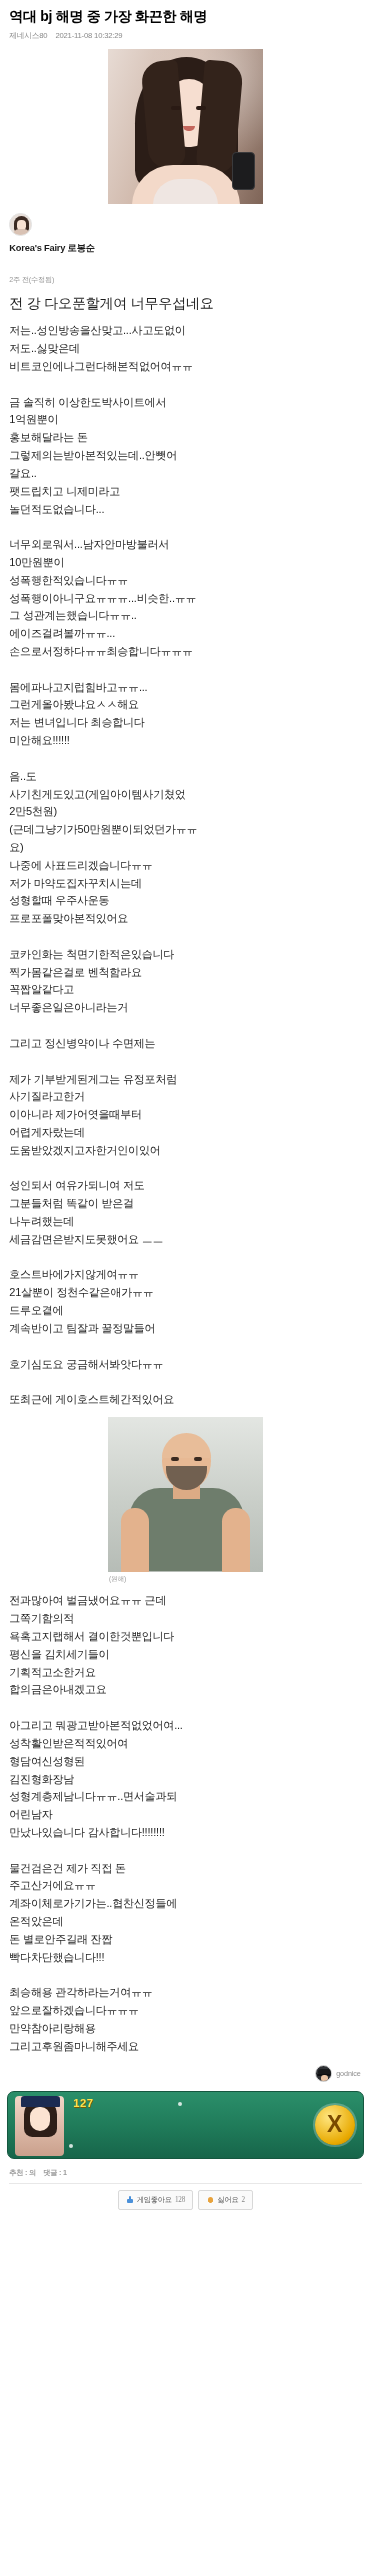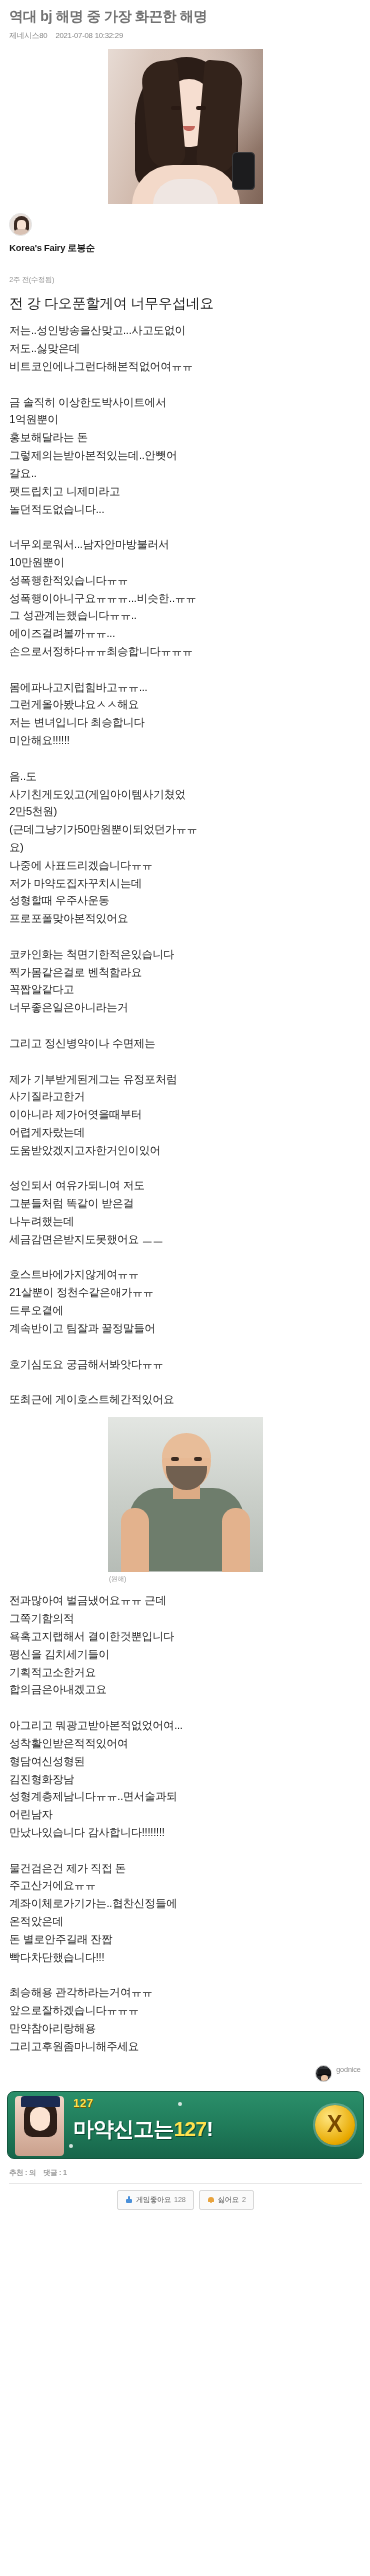--- a/index.html
+++ b/index.html
@@ -15,21 +15,21 @@
     position: relative;
     background: #fff;
   }
   
   .post-header {
     padding: 7.2px 9.3px 3.1px 9.3px;
   }
   .post-title {
     font-size: 14px;
     font-weight: 700;
-    color: #737373;
+    color: #000000;
     letter-spacing: -0.3px;
     line-height: 1.3;
   }
   .post-meta {
     margin-top: 5.2px;
     font-size: 7.7px;
     color: #8a8a8a;
     letter-spacing: -0.2px;
   }
   .post-meta .sep { display: inline-block; width: 4.1px; }
@@ -251,21 +251,21 @@
   .photo-credit {
     font-size: 6.7px;
     color: #9b9b9b;
     padding: 3.1px 0 0 109px;
     letter-spacing: -0.2px;
   }
   
   .sig-row {
     display: flex;
     justify-content: flex-end;
-    align-items: flex-start;
+    align-items: center;
     gap: 4.1px;
     padding: 9.3px 10.3px 0 0;
   }
   .sig-avatar {
     width: 17.5px; height: 17.5px; border-radius: 50%;
     background: #2f3135;
     position: relative; overflow: hidden;
     border: 0.5px solid #dcdcdc;
   }
   .sig-avatar .cap {
@@ -403,33 +403,33 @@
     position: absolute; left: 1px; top: 1px;
     width: 5.7px; height: 4.6px; background: #e8a33d;
     border-radius: 3.1px 3.1px 0.5px 0.5px;
   }
   .btn .ico.bell::after {
     content: "";
     position: absolute; left: 2.6px; bottom: 0.5px;
     width: 2.6px; height: 1.5px; background: #e8a33d;
     border-radius: 0 0 1.5px 1.5px;
   }
-  .btn .count { color: #888; }
+  .btn .count { color: #888; font-family: Liberation Serif, serif; }
 </style>
 </head>
 <body>
 
 <div class="page">
 
   <div class="post-header">
     <div class="post-title">역대 bj 해명 중 가장 화끈한 해명</div>
     <div class="post-meta">
       <span>제네시스80</span>
       <span class="sep"></span>
-      <span>2021-07-08 10:32:29</span>
+      <span>2021-11-08 10:32:29</span>
     </div>
   </div>
 
   <div class="photo-wrap">
     <div class="photo-1">
       <div class="bg-room"></div>
       <div class="hair-back"></div>
       <div class="face"></div>
       <div class="hair-front-l"></div>
       <div class="hair-front-r"></div>
@@ -571,23 +571,20 @@
   </div>
 
   <div class="banner-wrap">
     <div class="banner">
       <div class="b-girl">
         <div class="g-hair"></div>
         <div class="g-face"></div>
         <div class="g-hat"></div>
       </div>
       <div class="b-num">127</div>
-      <div class="b-main">
-        <span>마약신고는</span><em>127</em><span>!</span>
-      </div>
       <div class="b-x">X</div>
       <div class="b-sparkle" style="left:61px; top:52px;"></div>
       <div class="b-sparkle" style="left:170px; top:10.3px;"></div>
     </div>
   </div>
 
   <div class="footer">
     <div class="footer-top">
       <span>추천 : 의</span>
       <span>댓글 : 1</span>

